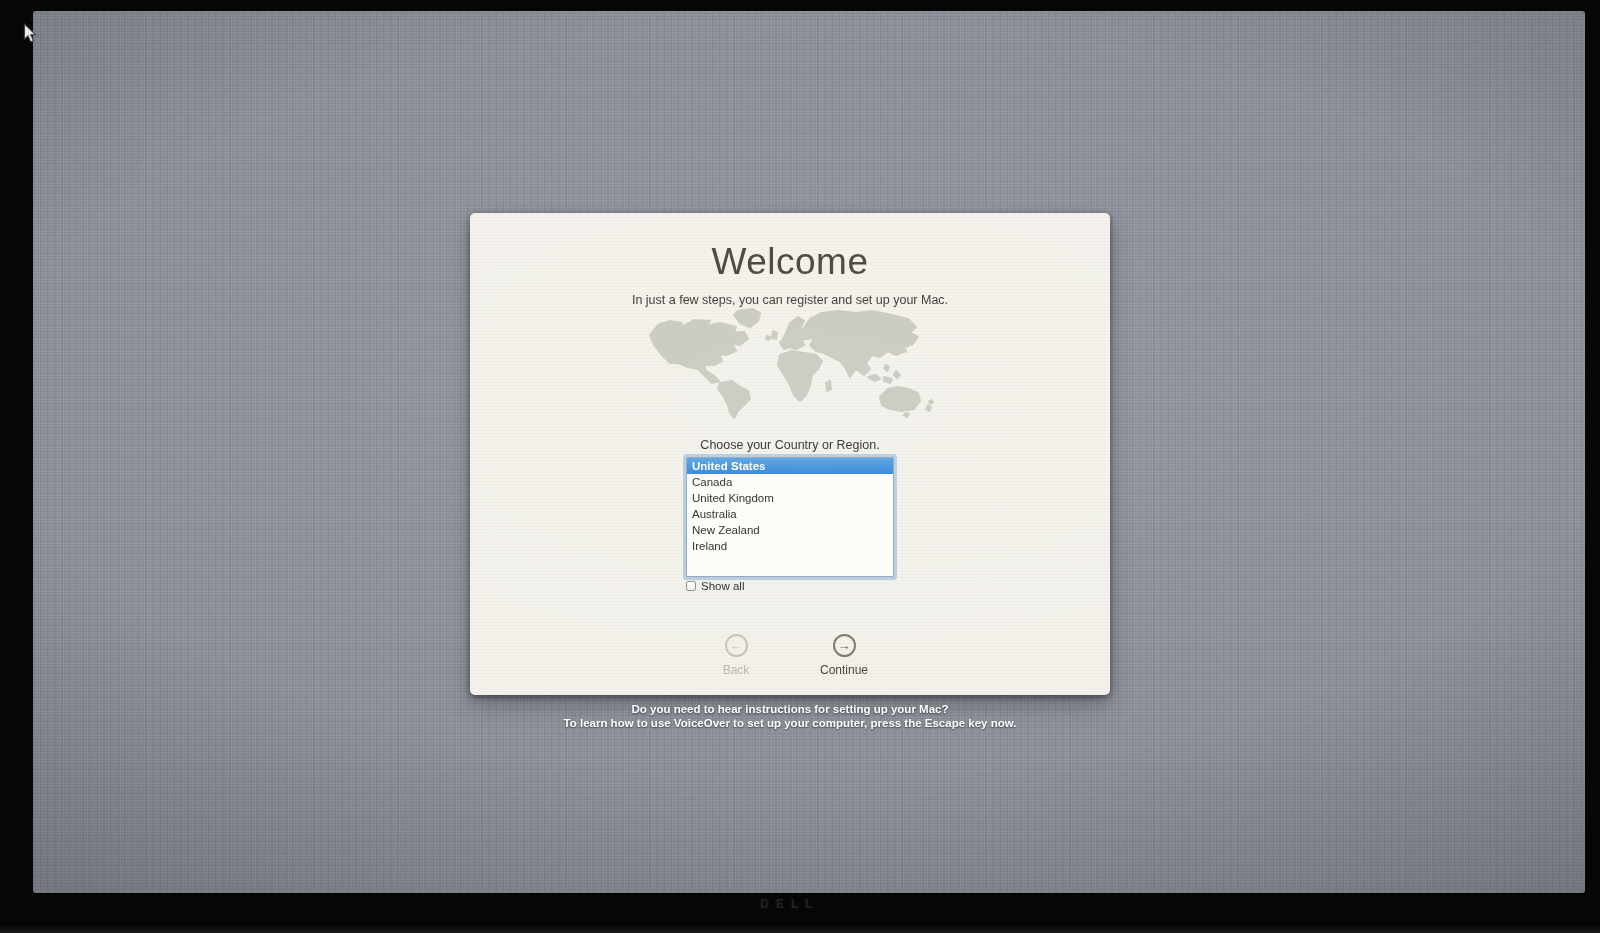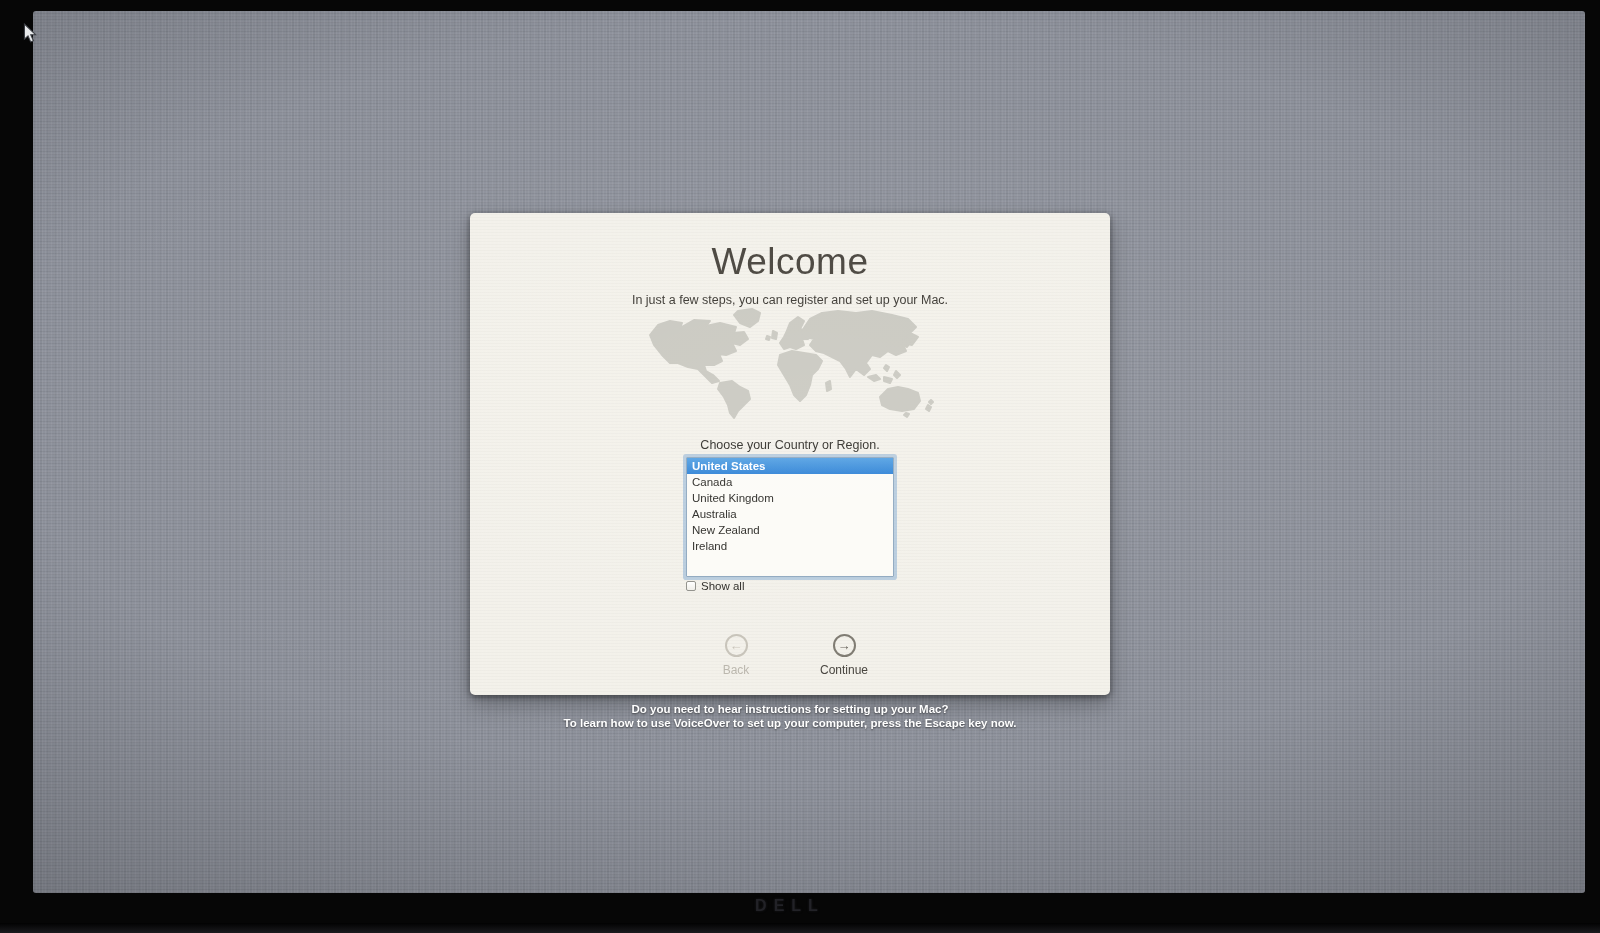--- a/index.html
+++ b/index.html
@@ -10,21 +10,21 @@
     font-family:"Liberation Sans", sans-serif;
   }
 
   
   .bezel-bottom-shine {
     position:absolute; left:0; bottom:0; width:100%; height:10px;
     background:linear-gradient(#020202,#1b1b1e);
   }
   .dell-logo {
     position:absolute; top:897px; left:790px; transform:translateX(-50%);
-    color:#222227; font-size:16px; letter-spacing:7px; font-weight:bold;
+    color:#222227; font-size:12px; letter-spacing:7px; font-weight:bold;
     text-shadow:0 0 3px rgba(60,60,70,.35);
     font-family:"Liberation Sans", sans-serif;
   }
 
   
   .screen {
     position:absolute; left:33px; top:11px; width:1552px; height:882px;
     background-color:#8d919b;
     background-image:
       repeating-linear-gradient(90deg, rgba(255,255,255,.05) 0 1px, rgba(0,0,0,0) 1px 3px),

